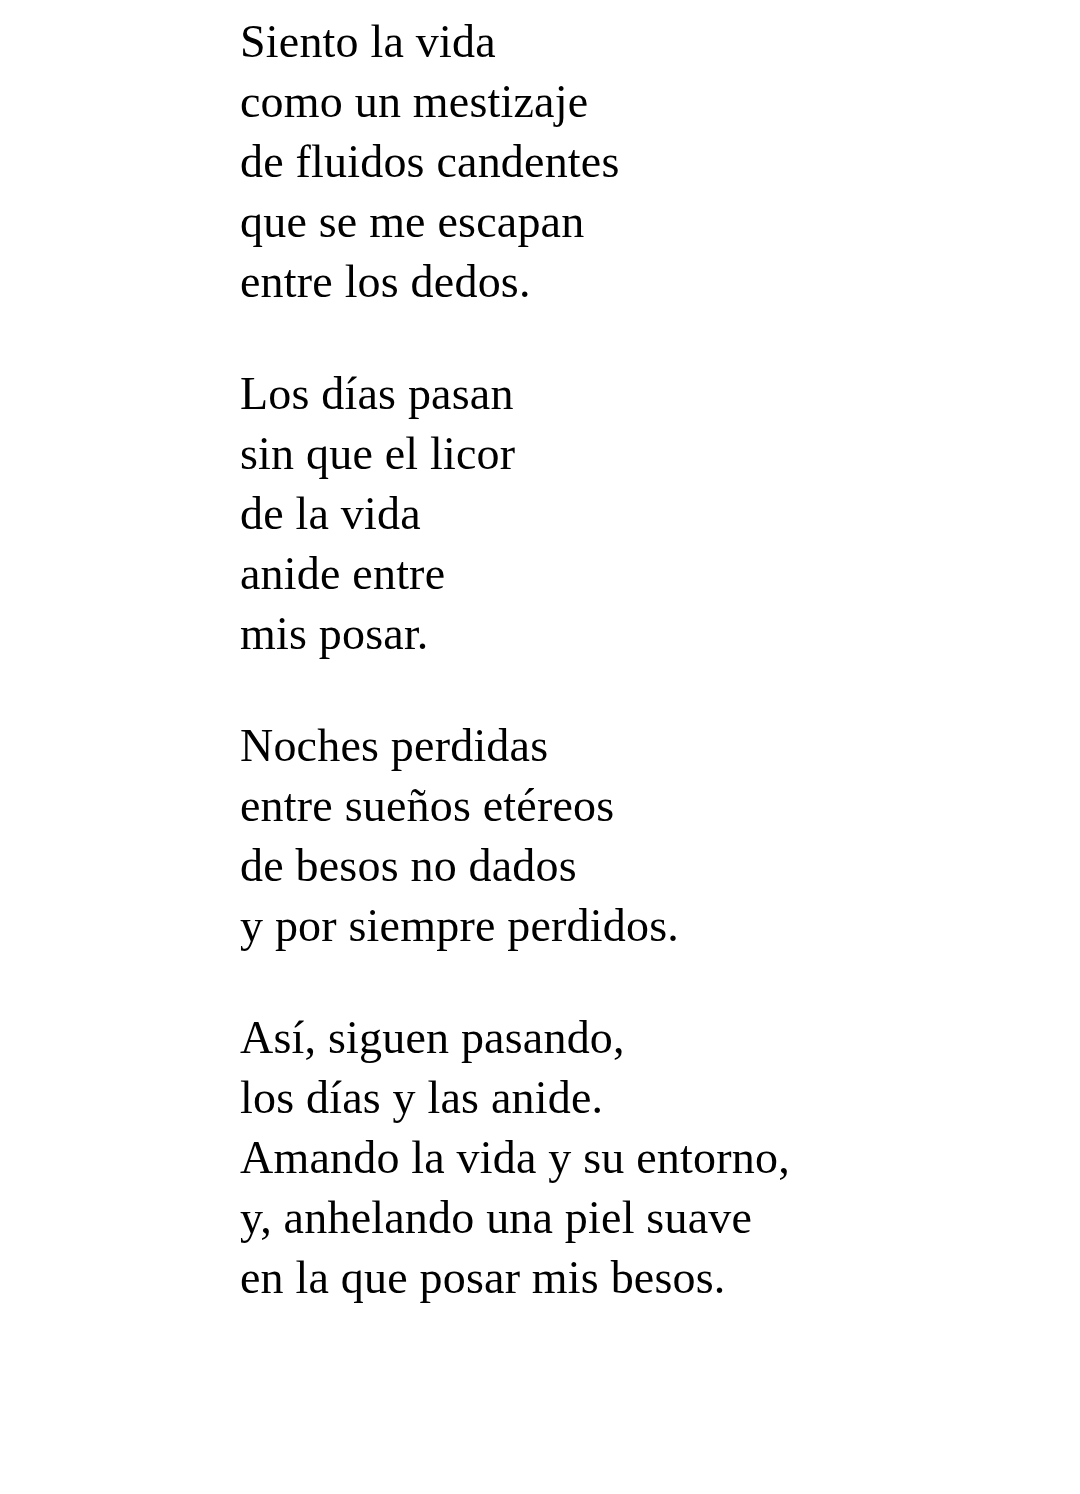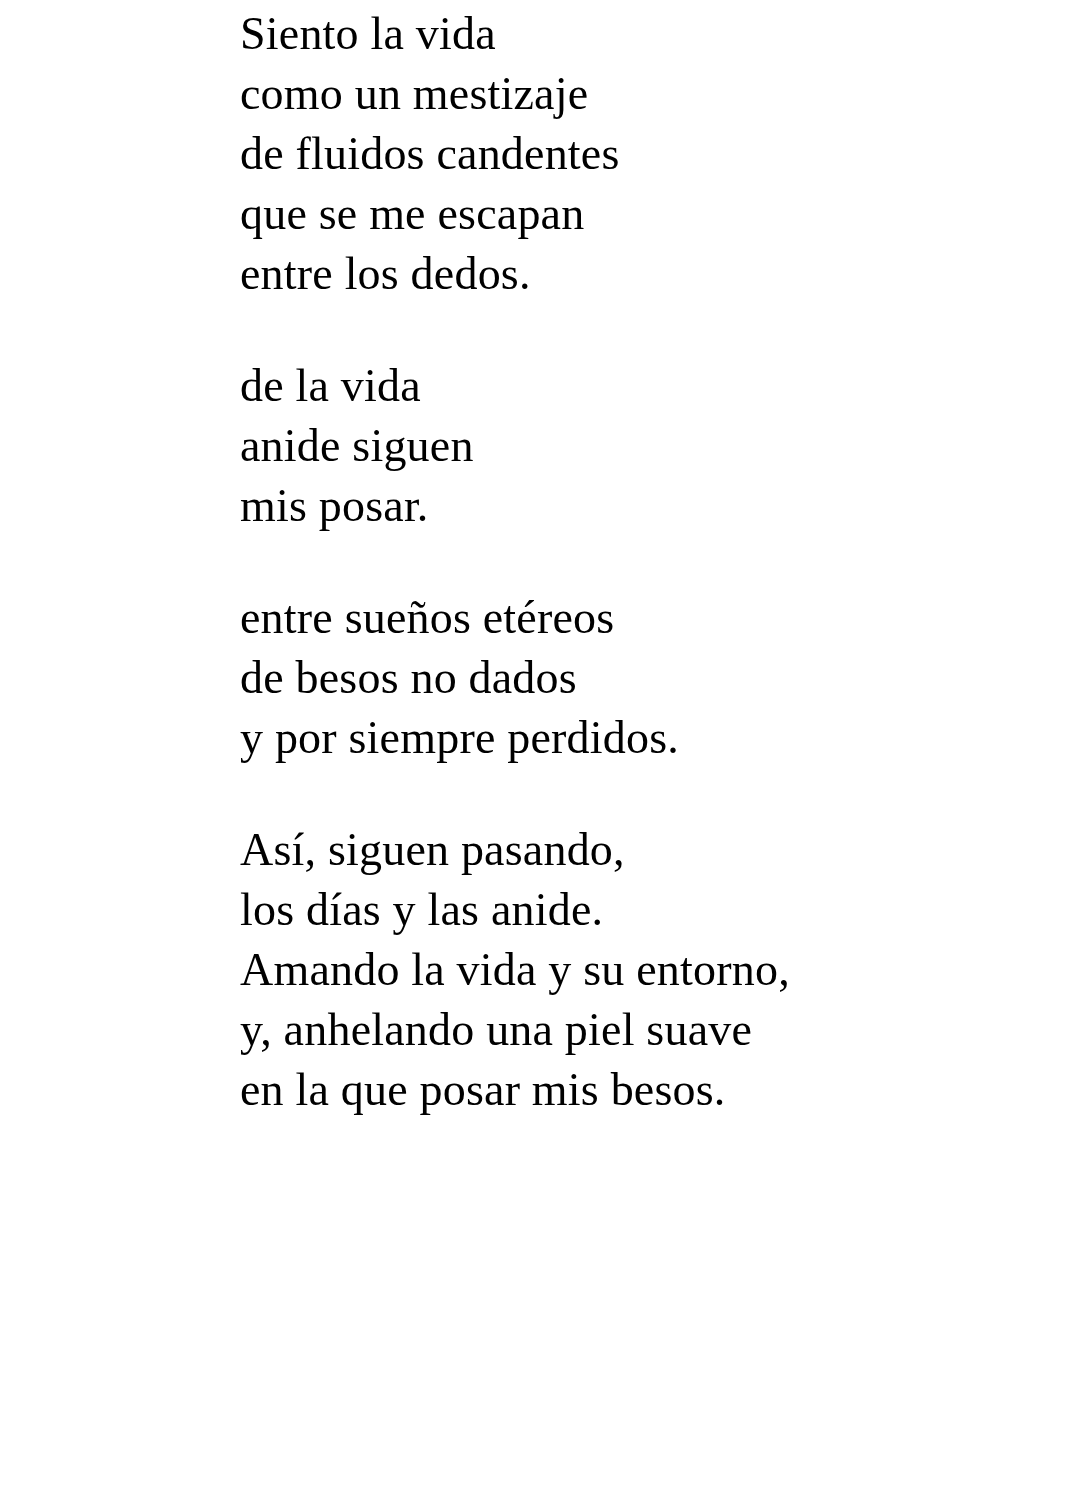--- a/index.html
+++ b/index.html
@@ -11,21 +11,21 @@
     width: 1080px;
     height: 1494px;
     overflow: hidden;
     font-family: "Liberation Serif", "DejaVu Serif", serif;
     color: #000000;
   }
   .poem-page {
     box-sizing: border-box;
     width: 1080px;
     height: 1494px;
-    padding: 4px 40px 0 240px;
+    padding: 12px 40px 0 240px;
   }
   .stanza {
     margin: 0 0 52px 0;
   }
   .stanza:last-child {
     margin-bottom: 15px;
   }
   .poem-line {
     margin: 0;
     font-size: 46px;
@@ -42,26 +42,29 @@
 
   <div class="stanza">
     <p class="poem-line">Siento la vida</p>
     <p class="poem-line">como un mestizaje</p>
     <p class="poem-line">de fluidos candentes</p>
     <p class="poem-line">que se me escapan</p>
     <p class="poem-line">entre los dedos.</p>
   </div>
 
   <div class="stanza">
+    <p class="poem-line">Los días pasan</p>
+    <p class="poem-line">sin que el licor</p>
     <p class="poem-line">de la vida</p>
-    <p class="poem-line">anide siguen</p>
+    <p class="poem-line">anide entre</p>
     <p class="poem-line">mis posar.</p>
   </div>
 
   <div class="stanza">
+    <p class="poem-line">Noches perdidas</p>
     <p class="poem-line">entre sueños etéreos</p>
     <p class="poem-line">de besos no dados</p>
     <p class="poem-line">y por siempre perdidos.</p>
   </div>
 
   <div class="stanza">
     <p class="poem-line">Así, siguen pasando,</p>
     <p class="poem-line">los días y las anide.</p>
     <p class="poem-line">Amando la vida y su entorno,</p>
     <p class="poem-line">y, anhelando una piel suave</p>

